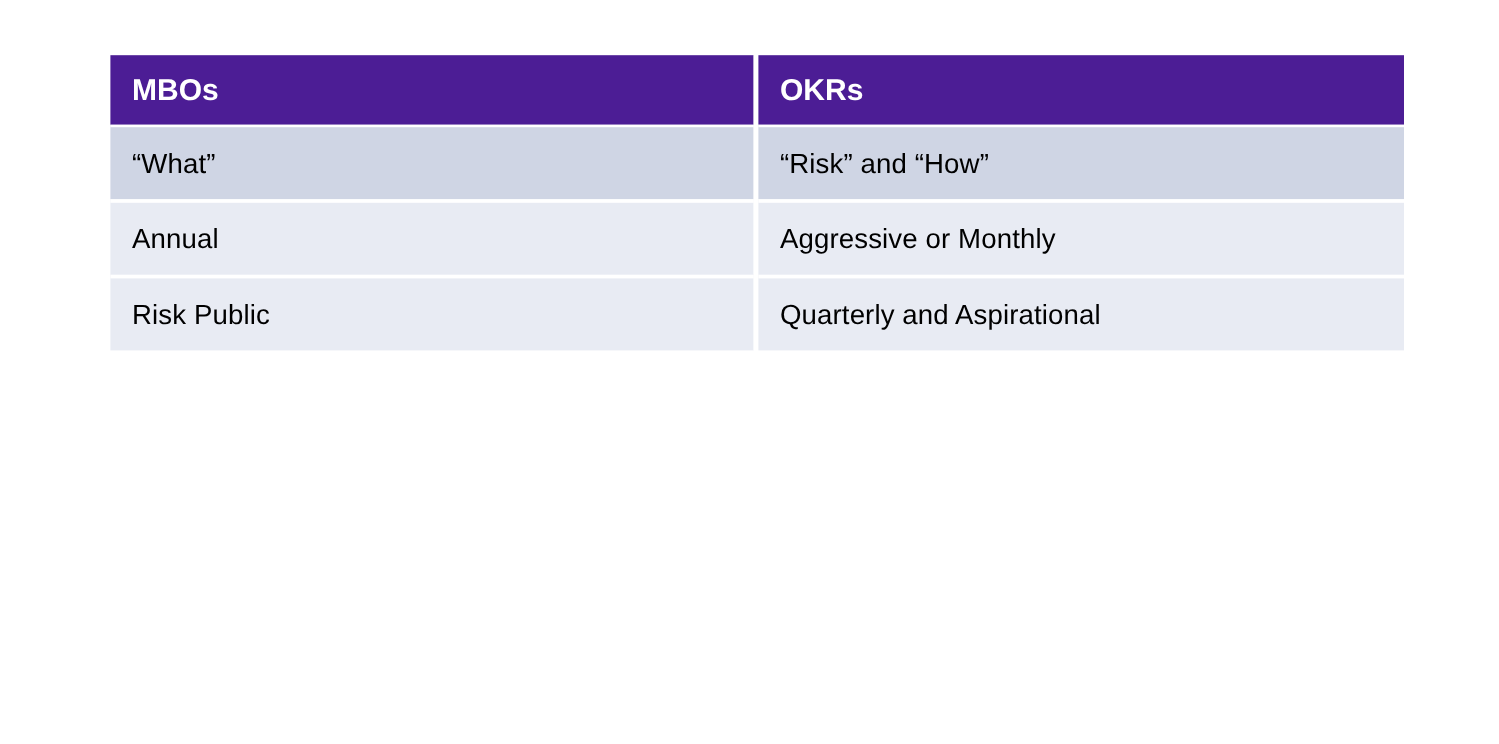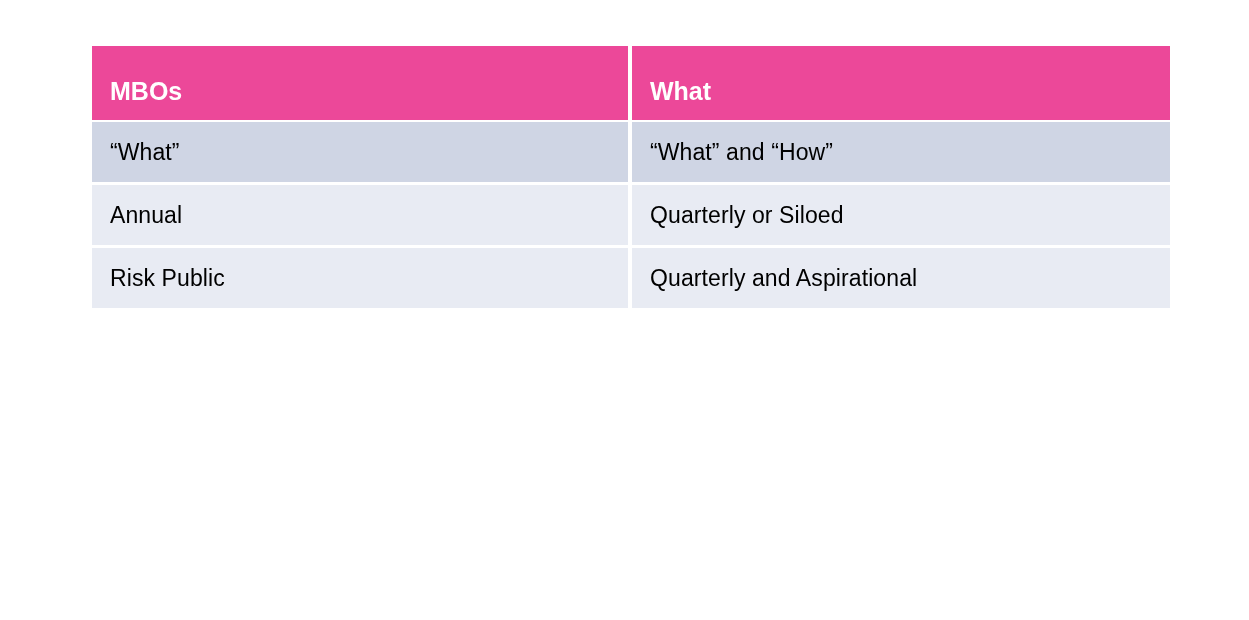--- a/index.html
+++ b/index.html
@@ -31,27 +31,27 @@
     border-spacing: 0;
     table-layout: fixed;
   }
 
   #comparison-table col.col-left  { width: 536px; }
   #comparison-table col.col-gap   { width: 4px;   }
   #comparison-table col.col-right { width: 538px; }
 
   
   .thead-row th {
-    background: #ec4899;
+    background: #4c1d95;
     color: #ffffff;
     font-size: 25px;
     font-weight: bold;
     text-align: left;
     vertical-align: middle;
-    padding: 16px 0 0 18px;
+    padding: 0 0 0 18px;
     height: 58px;
     line-height: 58px;
     white-space: nowrap;
   }
   .thead-row th.gap-cell,
   .tbody-row td.gap-cell {
     background: #ffffff;
     padding: 0;
   }
 
@@ -88,42 +88,42 @@
     <colgroup>
       <col class="col-left">
       <col class="col-gap">
       <col class="col-right">
     </colgroup>
 
     <thead>
       <tr class="thead-row">
         <th>MBOs</th>
         <th class="gap-cell"></th>
-        <th>What</th>
+        <th>OKRs</th>
       </tr>
     </thead>
 
     <tbody id="table-body">
 
     <tr class="tbody-row shade-dark">
           <td>
             <span class="cell-text">“What”</span>
           </td>
           <td class="gap-cell"></td>
           <td>
-            <span class="cell-text">“What” and “How”</span>
+            <span class="cell-text">“Risk” and “How”</span>
           </td>
         </tr>
         <tr class="tbody-row shade-light">
           <td>
             <span class="cell-text">Annual</span>
           </td>
           <td class="gap-cell"></td>
           <td>
-            <span class="cell-text">Quarterly or Siloed</span>
+            <span class="cell-text">Aggressive or Monthly</span>
           </td>
         </tr>
         <tr class="tbody-row shade-light">
           <td>
             <span class="cell-text">Risk Public</span>
           </td>
           <td class="gap-cell"></td>
           <td>
             <span class="cell-text">Quarterly and Aspirational</span>
           </td>

